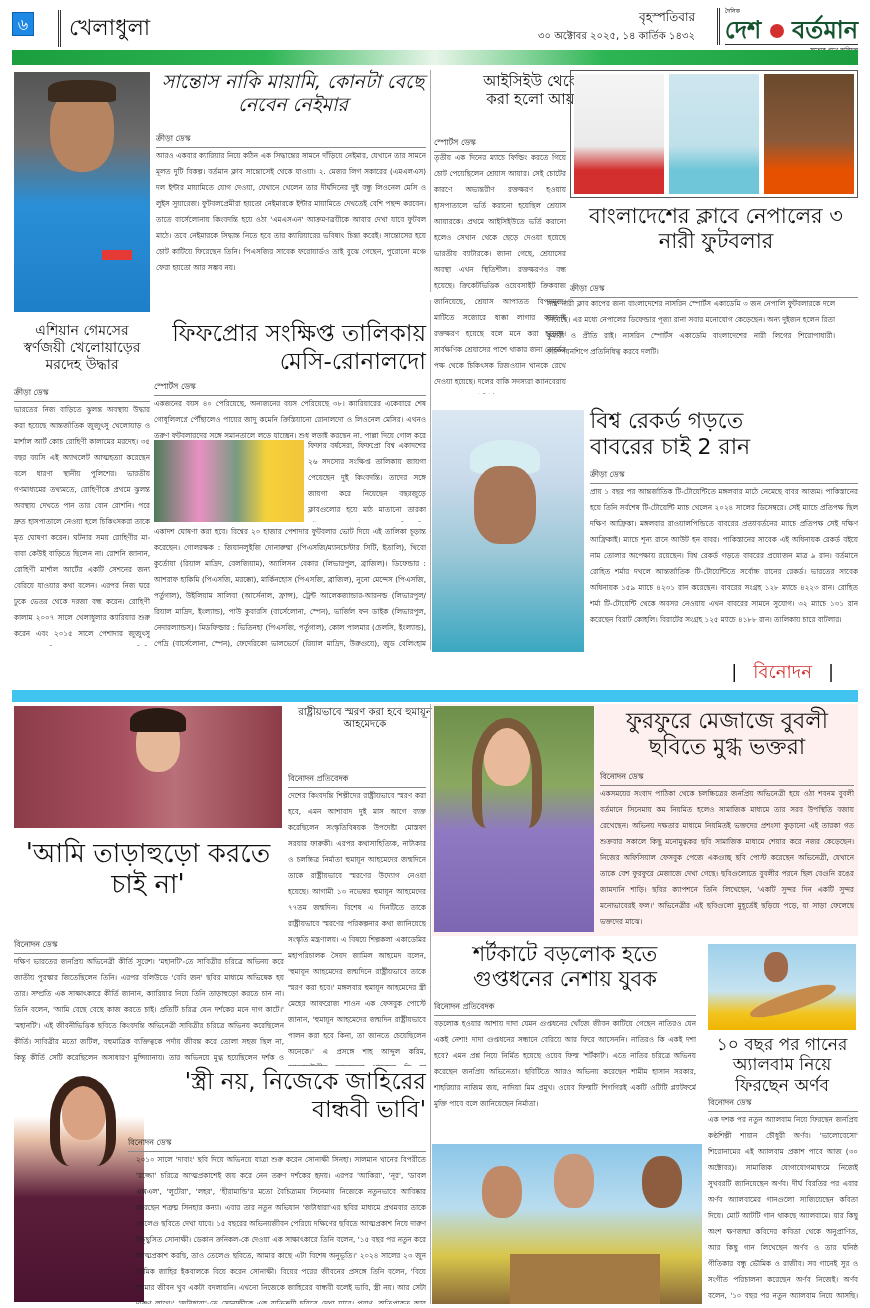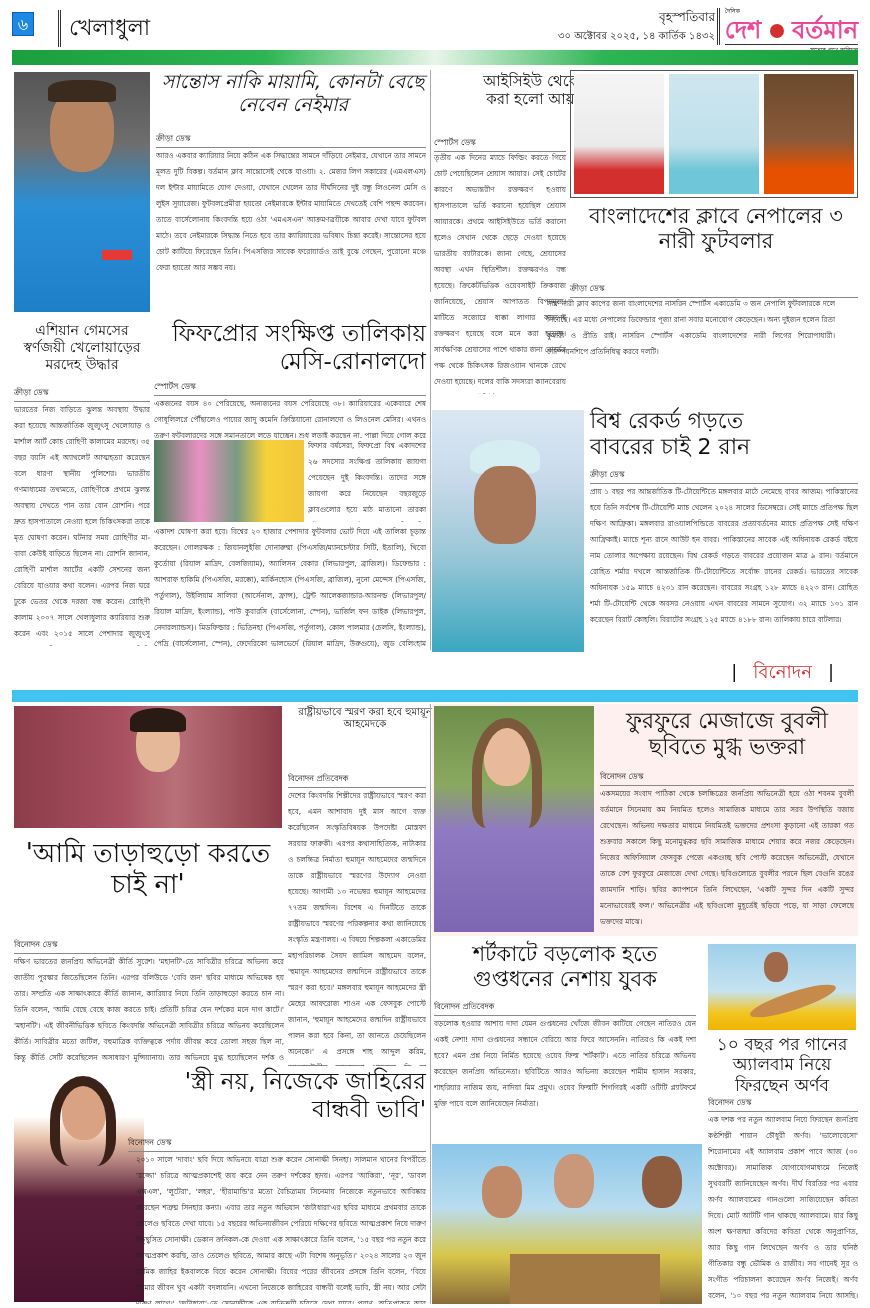--- a/index.html
+++ b/index.html
@@ -1,25 +1,25 @@
 <!DOCTYPE html>
 <html><head>
 <meta charset="utf-8">
 <style>
   * { box-sizing: border-box; margin: 0; padding: 0; }
   body { width: 870px; height: 1308px; background: #fff; font-family: "DejaVu Serif", serif; color: #111; position: relative; overflow: hidden; }
   .abs { position: absolute; }
   .masthead { left: 0; top: 0; width: 870px; height: 48px; }
   .page-num { left: 12px; top: 12px; width: 22px; height: 24px; background: #1e88e5; color: #fff; font-size: 16px; text-align: center; line-height: 24px; border: 1px solid #0d5fb0; font-family: "DejaVu Sans", sans-serif; }
   .section-title { left: 58px; top: 10px; font-size: 22px; border-left: 3px double #333; padding-left: 8px; font-family: "DejaVu Sans", sans-serif; }
-  .date-block { right: 150px; top: 8px; text-align: right; font-size: 10px; font-family: "DejaVu Sans", sans-serif; border-right: 3px double #333; padding-right: 2px; }
+  .date-block { right: 150px; top: 8px; text-align: right; font-size: 10px; font-family: "DejaVu Sans", sans-serif; border-right: 3px double #333; padding-right: 22px; }
   .date-block .day { font-size: 12px; }
   .logo { right: 12px; top: 6px; text-align: right; font-family: "DejaVu Sans", sans-serif; }
   .logo .small { font-size: 6px; text-align: left; }
-  .logo .big { font-size: 24px; font-weight: bold; color: #ec4899; line-height: 26px; }
+  .logo .big { font-size: 24px; font-weight: bold; color: #14532d; line-height: 26px; }
   .logo .dot { display: inline-block; width: 14px; height: 14px; border-radius: 50%; background: #d32f2f; vertical-align: middle; }
   .logo .tag { font-size: 6px; border-top: 1px solid #333; margin-top: 1px; }
   .green-bar { left: 12px; top: 50px; width: 846px; height: 15px; background: linear-gradient(to right, #1b9e3e 0%, #2db553 30%, #e8f5e9 50%, #2db553 70%, #1b9e3e 100%); }
   .blue-bar { left: 12px; top: 690px; width: 846px; height: 12px; background: #40c4ef; }
   .img { background: #ccc; overflow: hidden; }
   .headline { font-family: "DejaVu Sans", sans-serif; text-align: center; line-height: 1.2; color: #111; }
   .byline { font-size: 8px; font-family: "DejaVu Sans", sans-serif; border-bottom: 1px solid #888; padding-bottom: 2px; }
   .body-text { font-size: 7.2px; line-height: 16px; text-align: justify; color: #222; font-family: "DejaVu Sans", sans-serif; overflow: hidden; }
   .vrule { background: #aaa; width: 1px; }
   .binodon { right: 20px; top: 658px; font-size: 18px; color: #d32f2f; font-family: "DejaVu Sans", sans-serif; }

